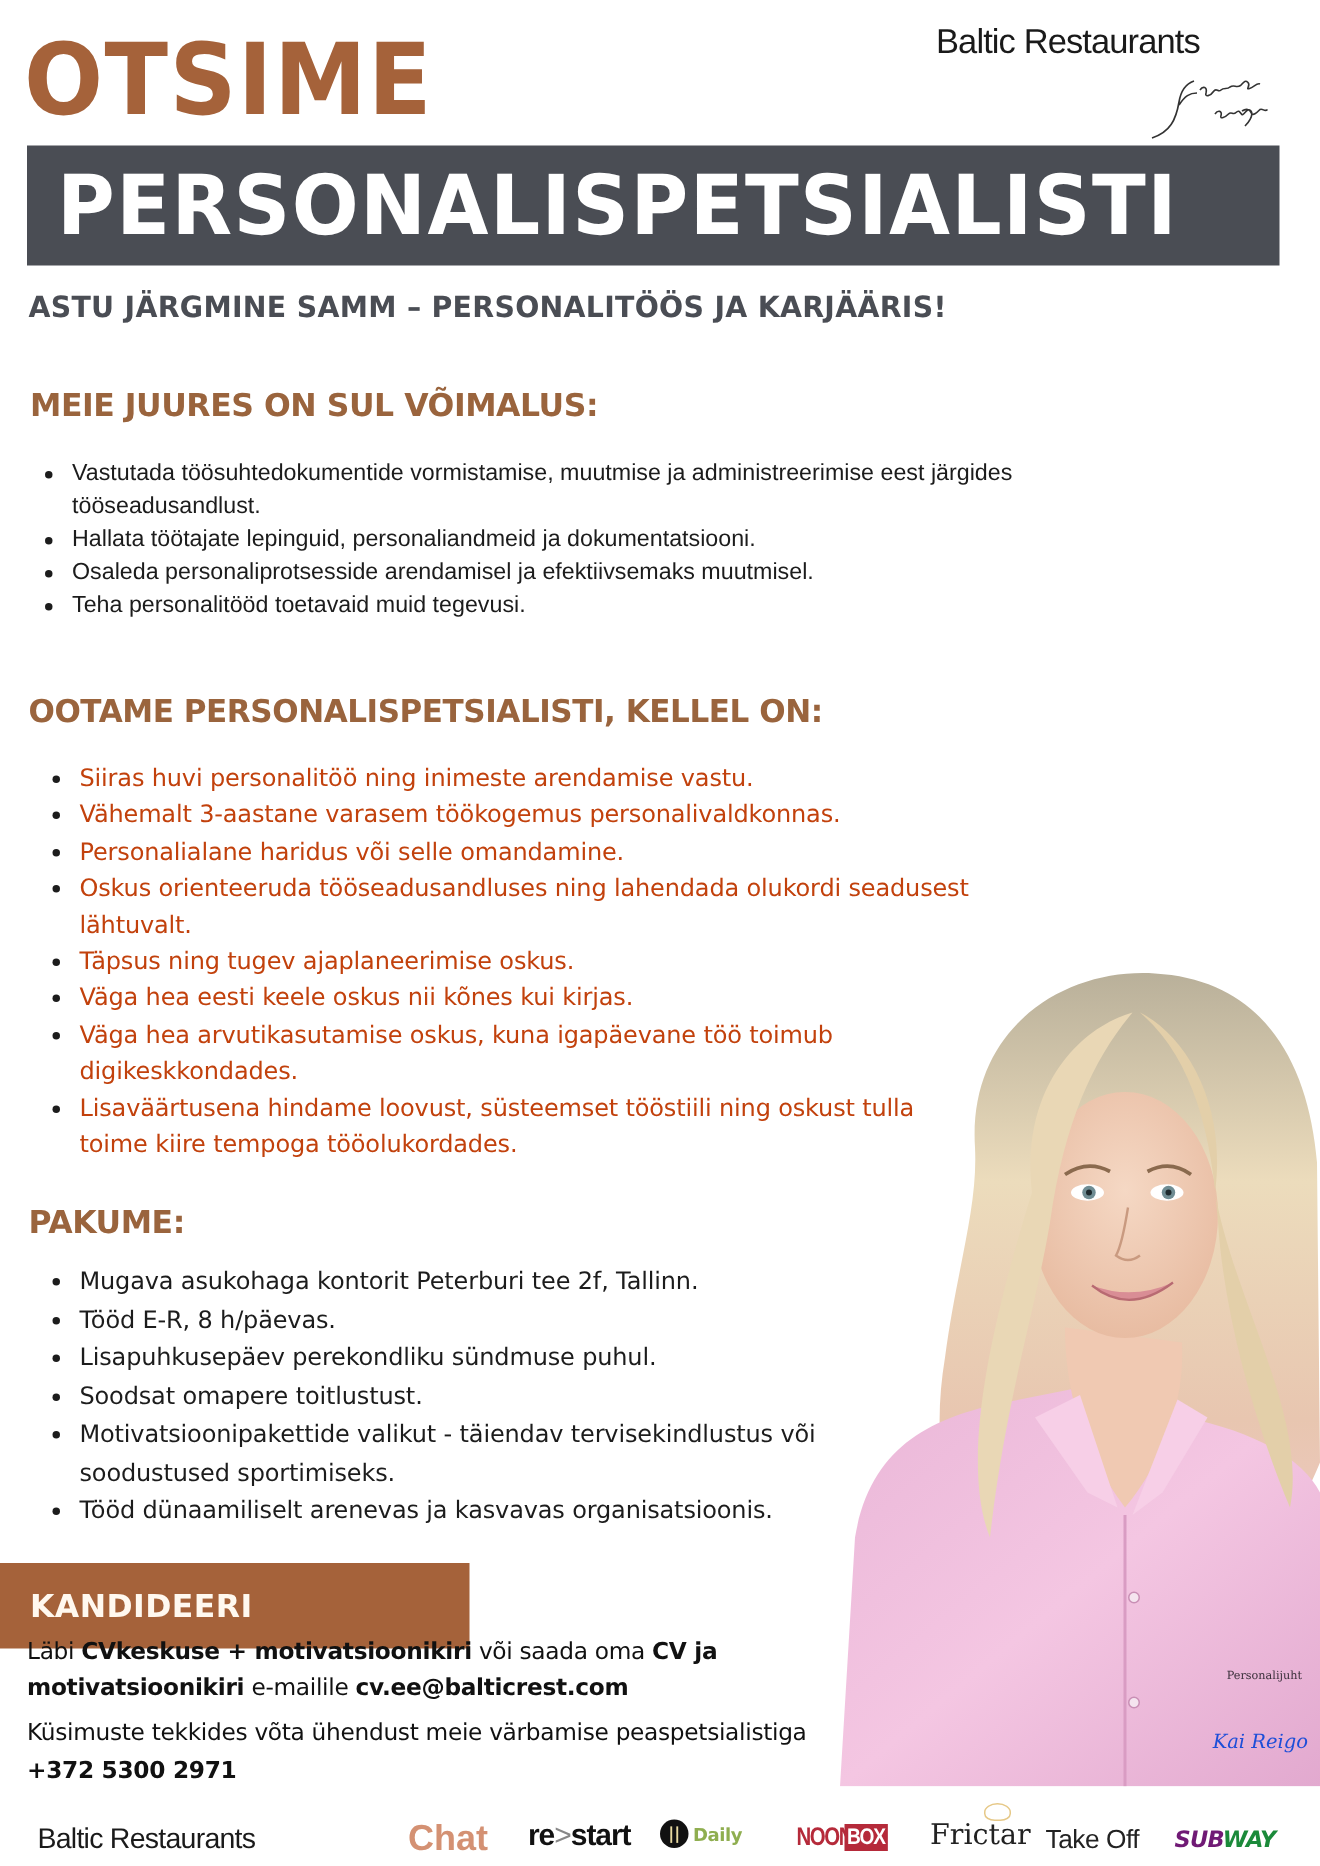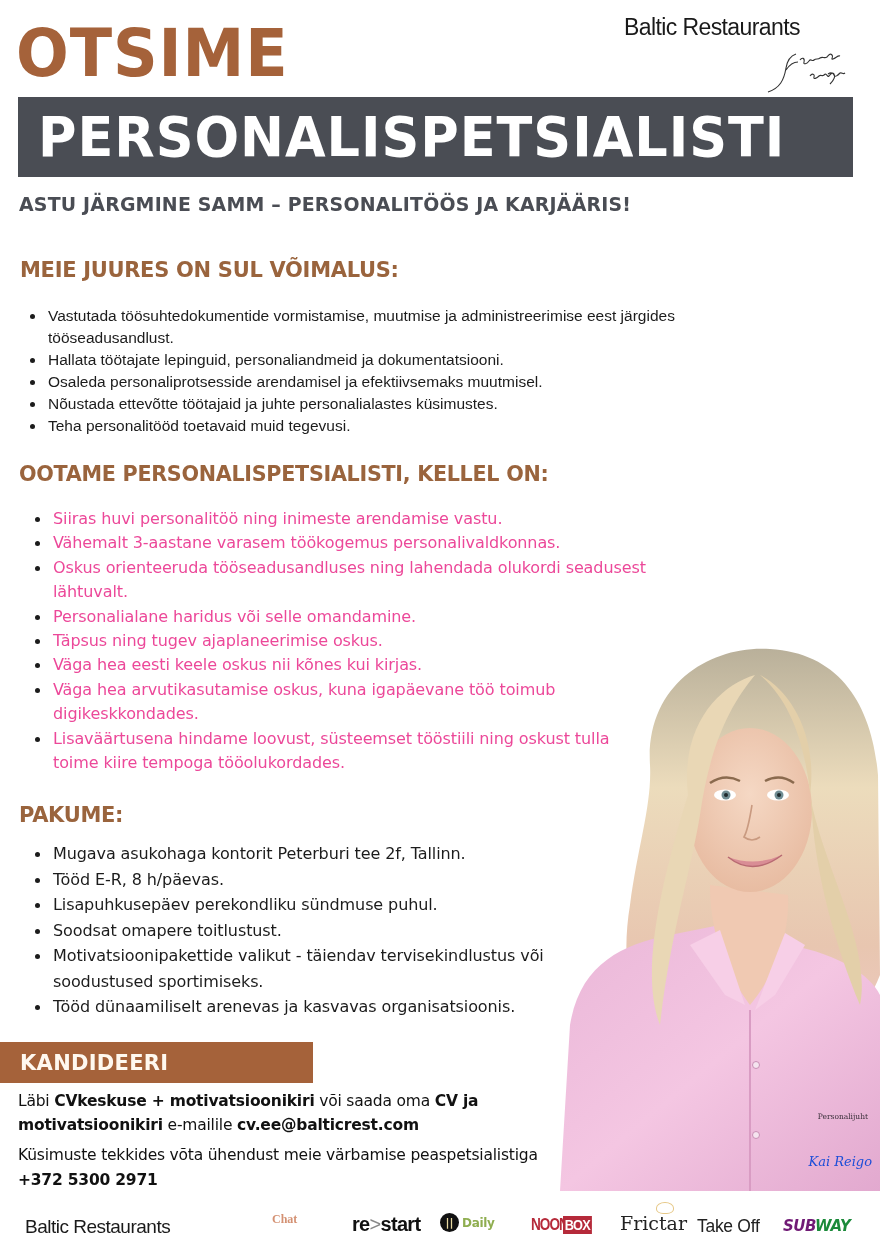--- a/index.html
+++ b/index.html
@@ -52,52 +52,52 @@
     ul.blist { list-style: none; }
     ul.blist li { position: relative; padding-left: 26px; }
     ul.blist li::before {
       content: ""; position: absolute; left: 8px; width: 5px; height: 5px; border-radius: 50%; background: #1c1c1c;
     }
 
     .list1 { left: 22px; top: 305px; width: 740px; font-family: "Liberation Sans", sans-serif; font-size: 15.5px; line-height: 22px; color: #1c1c1c; }
     .list1 li { padding-left: 24px; }
     .list1 li::before { top: 9px; left: 6px; }
 
-    .list2 { left: 27px; top: 507px; width: 630px; font-family: "DejaVu Sans", sans-serif; font-size: 16px; line-height: 24.4px; color: #ec4899; letter-spacing: -0.1px; }
+    .list2 { left: 27px; top: 507px; width: 630px; font-family: "DejaVu Sans", sans-serif; font-size: 16px; line-height: 24.4px; color: #c2410c; letter-spacing: -0.1px; }
     .list2 li::before { top: 10px; }
 
     .list3 { left: 27px; top: 841px; width: 560px; font-family: "DejaVu Sans", sans-serif; font-size: 16px; line-height: 25.5px; color: #1c1c1c; letter-spacing: -0.1px; }
     .list3 li::before { top: 11px; }
 
     
     .portrait { left: 560px; top: 645px; width: 320px; height: 546px; overflow: hidden; }
     .caption-name {
       right: 8px; top: 1154px; font-family: "DejaVu Serif", serif; font-style: italic;
       font-size: 13px; color: #1d4ed8; text-align: right;
     }
     .caption-role {
       right: 12px; top: 1112px; font-family: "DejaVu Serif", serif; font-size: 7.5px; color: #3a2f3a; text-align: right;
     }
 
     
     .apply-bar {
-      left: 0; top: 1042px; width: 313px; height: 41px; background: #a5623a;
+      left: 0; top: 1042px; width: 313px; height: 57px; background: #a5623a;
       display: flex; align-items: center; padding-left: 20px;
     }
     .apply-bar .label { font-family: "DejaVu Sans", sans-serif; font-weight: 700; font-size: 21px; color: #fff8ef; letter-spacing: 0.3px; }
 
     .apply-text { left: 18px; top: 1089px; width: 560px; font-family: "DejaVu Sans", sans-serif; font-size: 15.5px; line-height: 24px; color: #111; letter-spacing: -0.2px; }
     .apply-text b { font-weight: 700; }
     .contact-text { left: 18px; top: 1143px; width: 560px; font-family: "DejaVu Sans", sans-serif; font-size: 15.5px; line-height: 25px; color: #111; letter-spacing: -0.2px; }
 
     
     .footer { left: 0; top: 1208px; width: 880px; height: 36px; }
     .footer .f-brand { position: absolute; left: 25px; top: 8px; font-family: "Liberation Sans", sans-serif; font-size: 19px; letter-spacing: -0.5px; color: #1a1a1a; white-space: nowrap; }
     .f-logo { position: absolute; top: 6px; white-space: nowrap; }
-    .logo-chat { left: 272px; font-family: Liberation Serif, serif; font-weight: 700; font-size: 12px; color: #d49173; top: 4px; }
+    .logo-chat { left: 272px; font-family: Liberation Sans, sans-serif; font-weight: 700; font-size: 24px; color: #d49173; top: 4px; }
     .logo-restart { left: 352px; font-family: "Liberation Sans", sans-serif; font-weight: 700; font-size: 20px; color: #111; letter-spacing: -0.7px; top: 5px; text-align: right; }
     .logo-restart .gt { color: #888; font-weight: 400; }
     .logo-daily { left: 440px; top: 5px; display: flex; align-items: center; gap: 3px; }
     .logo-daily .dot { width: 19px; height: 19px; border-radius: 50%; background: #111; color: #e8d9a0; font-size: 11px; line-height: 19px; text-align: center; font-family: "DejaVu Sans", sans-serif; font-weight: 700; }
     .logo-daily .txt { font-family: "DejaVu Sans", sans-serif; font-weight: 700; font-size: 12px; color: #8fae50; letter-spacing: -0.3px; }
     .logo-noon { left: 531px; top: 7px; display: flex; align-items: center; }
     .logo-noon .n1 { font-family: "Liberation Sans", sans-serif; font-weight: 700; font-size: 17px; color: #b52a3a; letter-spacing: -1.2px; transform: scaleX(0.8); transform-origin: left; display: inline-block; width: 32px; }
     .logo-noon .n2 { background: #b52a3a; color: #fff; font-family: "Liberation Sans", sans-serif; font-weight: 700; font-size: 15px; padding: 0 2px; letter-spacing: -1px; line-height: 18px; transform: scaleX(0.85); transform-origin: left; display: inline-block; }
     .logo-frictar { left: 620px; top: 4px; font-family: "DejaVu Serif", serif; font-size: 19px; color: #222; }
     .logo-frictar .hat { position: absolute; left: 36px; top: -10px; width: 18px; height: 12px; border: 1.5px solid #e6c887; border-radius: 50% 50% 40% 40%; }
@@ -123,30 +123,29 @@
   <span class="title">PERSONALISPETSIALISTI</span>
 </div>
 
 <div class="abs subtitle">ASTU JÄRGMINE SAMM – PERSONALITÖÖS JA KARJÄÄRIS!</div>
 
 <div class="abs sec-h sec1-h">MEIE JUURES ON SUL VÕIMALUS:</div>
 <ul class="abs blist list1">
   <li>Vastutada töösuhtedokumentide vormistamise, muutmise ja administreerimise eest järgides tööseadusandlust.</li>
   <li>Hallata töötajate lepinguid, personaliandmeid ja dokumentatsiooni.</li>
   <li>Osaleda personaliprotsesside arendamisel ja efektiivsemaks muutmisel.</li>
-  <li>Nõustada ettevõtte töötajaid ja juhte personalialastes küsimustes.</li>
   <li>Teha personalitööd toetavaid muid tegevusi.</li>
 </ul>
 
 <div class="abs sec-h sec2-h">OOTAME PERSONALISPETSIALISTI, KELLEL ON:</div>
 <ul class="abs blist list2">
   <li>Siiras huvi personalitöö ning inimeste arendamise vastu.</li>
   <li>Vähemalt 3-aastane varasem töökogemus personalivaldkonnas.</li>
+  <li>Personalialane haridus või selle omandamine.</li>
   <li>Oskus orienteeruda tööseadusandluses ning lahendada olukordi seadusest lähtuvalt.</li>
-  <li>Personalialane haridus või selle omandamine.</li>
   <li>Täpsus ning tugev ajaplaneerimise oskus.</li>
   <li>Väga hea eesti keele oskus nii kõnes kui kirjas.</li>
   <li>Väga hea arvutikasutamise oskus, kuna igapäevane töö toimub digikeskkondades.</li>
   <li>Lisaväärtusena hindame loovust, süsteemset tööstiili ning oskust tulla toime kiire tempoga tööolukordades.</li>
 </ul>
 
 <div class="abs sec-h sec3-h">PAKUME:</div>
 <ul class="abs blist list3">
   <li>Mugava asukohaga kontorit Peterburi tee 2f, Tallinn.</li>
   <li>Tööd E-R, 8 h/päevas.</li>

